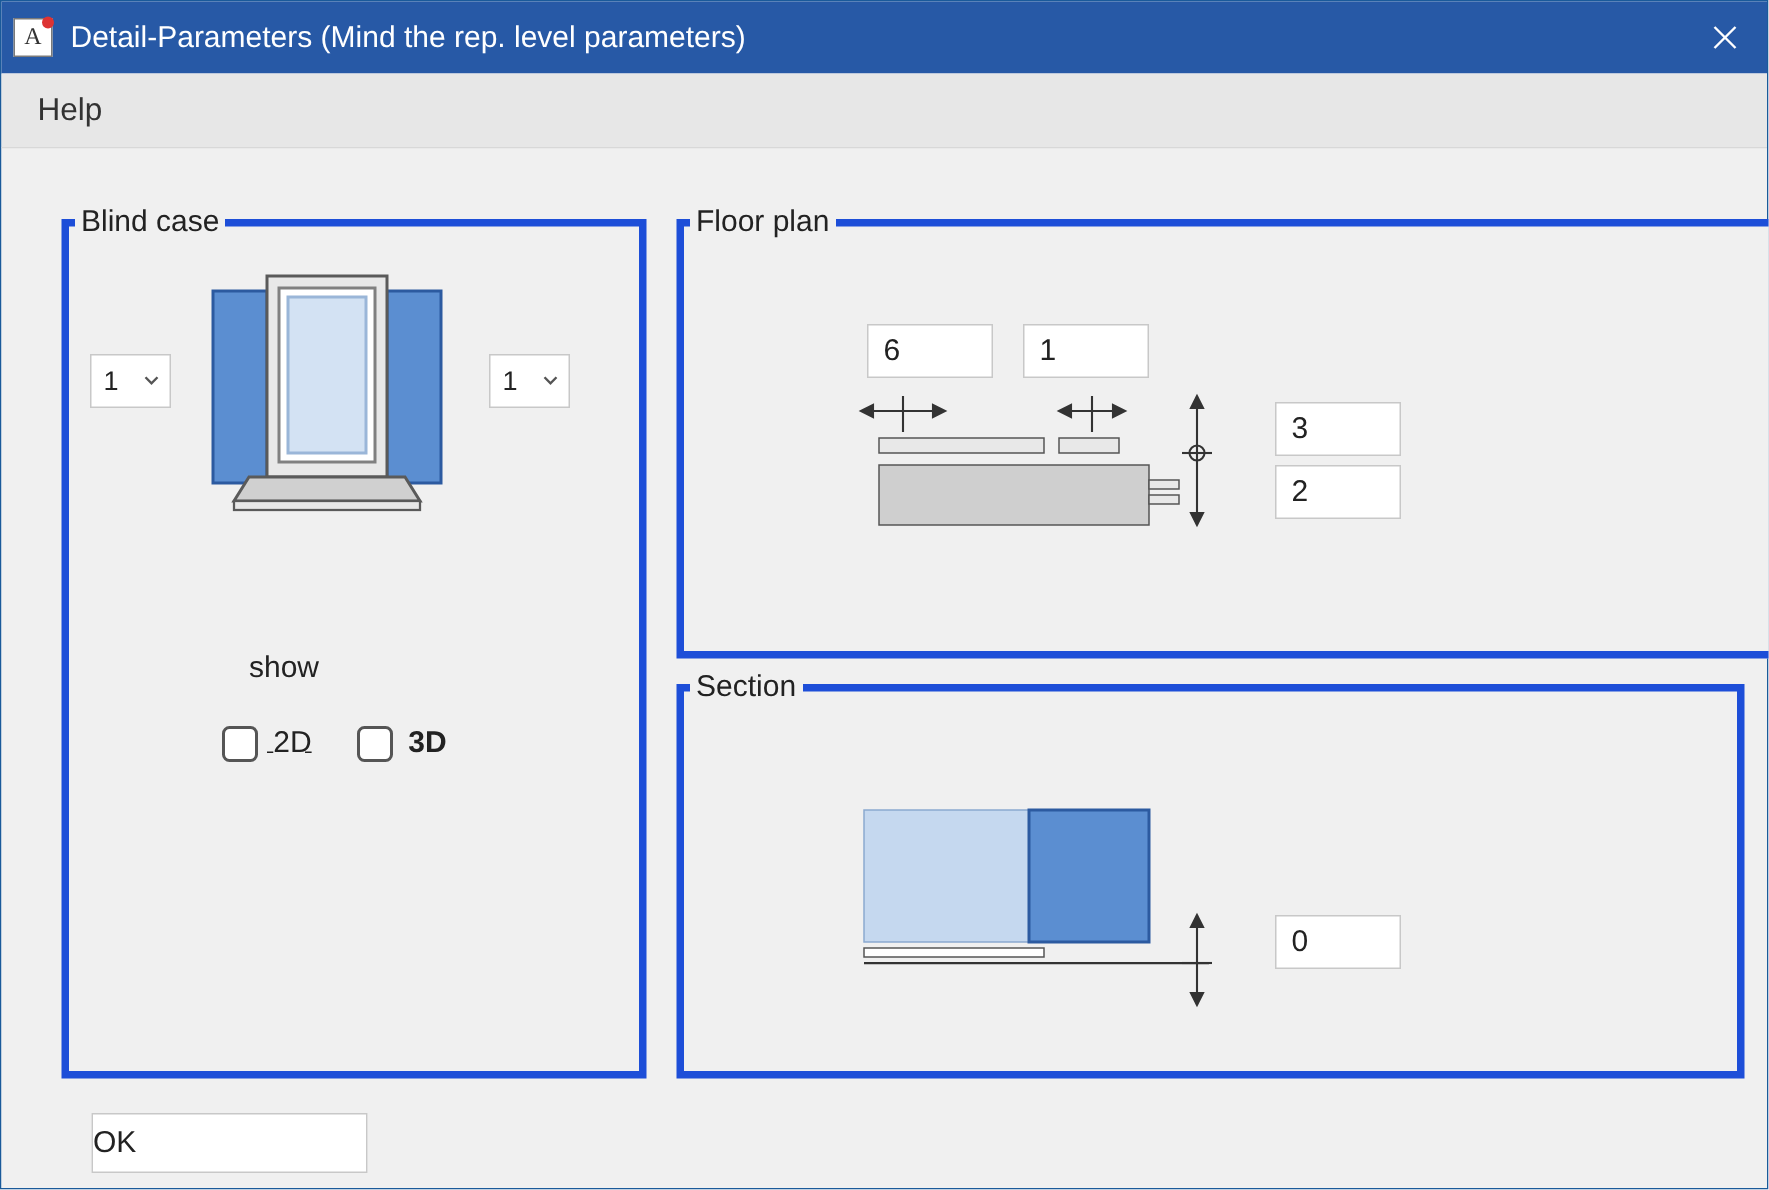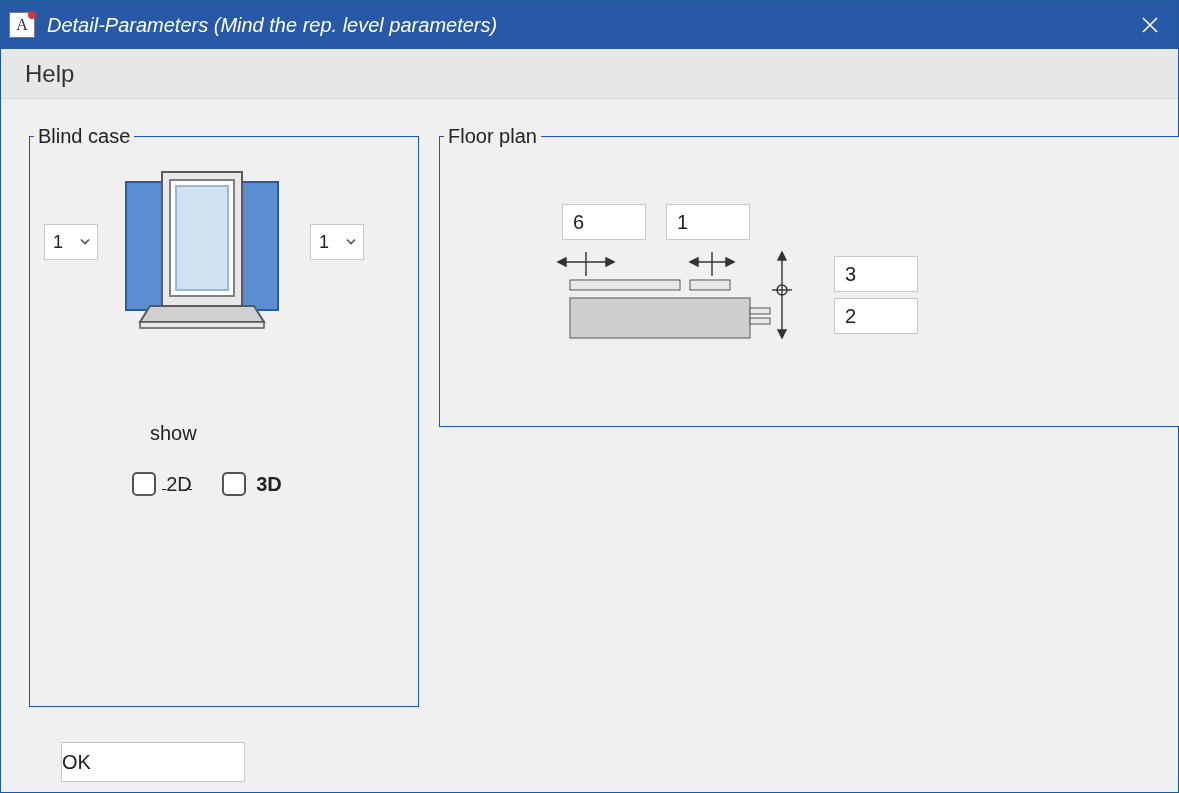--- a/index.html
+++ b/index.html
@@ -37,47 +37,47 @@
     display: flex; align-items: center; justify-content: center;
     font-family: "Times New Roman", serif;
     font-size: 16px; color:#333;
     margin-right: 12px;
     position: relative;
   }
   .titlebar .app-icon::after{
     content:""; position:absolute; top:-2px; right:-2px;
     width:8px;height:8px;border-radius:50%;background:#d33;
   }
-  .titlebar .title { flex: 1; font-style: italic; }
+  .titlebar .title { flex: 1; }
   .titlebar .close {
     width: 56px; height: 48px;
     display:flex;align-items:center;justify-content:center;
     font-size: 20px;
     cursor: pointer;
   }
   .menubar {
     background: #e7e7e7;
     border-bottom: 1px solid #d8d8d8;
     height: 50px;
     display: flex; align-items: center;
     padding-left: 24px;
-    font-size: 24px;
+    font-size: 21px;
     color: #333;
   }
   .content {
     flex: 1;
     background: #f0f0f0;
     position: relative;
     padding: 24px 20px 12px 20px;
   }
   fieldset.group {
     position: absolute;
-    border: 1px solid #1d4ed8;
+    border: 5px solid #1d4ed8;
     background: #f0f0f0;
-    margin: 4px;
+    margin: 16px;
     padding: 0;
   }
   fieldset.group > legend {
     font-size: 20px;
     color: #222;
     padding: 0 4px;
     margin-left: 4px;
   }
   #grp-blind { left: 24px;  top: 22px; width: 390px; height: 582px; }
   #grp-floor { left: 434px; top: 22px; width: 768px; height: 302px; }
@@ -227,20 +227,41 @@
         <g stroke="#333" stroke-width="1.4" fill="none">
           <line x1="232" y1="4" x2="232" y2="90"></line>
           <polygon points="232,4 228,12 236,12" fill="#333"></polygon>
           <polygon points="232,90 228,82 236,82" fill="#333"></polygon>
           <line x1="222" y1="42" x2="242" y2="42"></line>
           <circle cx="232" cy="42" r="5"></circle>
         </g>
       </svg>
     </fieldset>
 
+    <fieldset id="grp-sect" class="group">
+      <legend>Section</legend>
+
+      <div class="abs numfield" style="left:394px; top:140px;">
+        <span>0</span>
+      </div>
+
+      <svg class="abs" style="left:110px; top:60px;" width="270" height="150" viewBox="0 0 270 150">
+        <rect x="10" y="10" width="110" height="88" fill="#c5d8ef" stroke="#8aa9cf"></rect>
+        <rect x="120" y="10" width="80" height="88" fill="#5b8ed1" stroke="#2c5aa0" stroke-width="2"></rect>
+        <rect x="10" y="102" width="120" height="6" fill="#fff" stroke="#555"></rect>
+        <line x1="10" y1="112" x2="240" y2="112" stroke="#333" stroke-width="1.5"></line>
+
+        <g stroke="#333" stroke-width="1.4" fill="#333">
+          <line x1="232" y1="80" x2="232" y2="140"></line>
+          <polygon points="232,80 228,88 236,88"></polygon>
+          <polygon points="232,140 228,132 236,132"></polygon>
+          <line x1="222" y1="112" x2="242" y2="112"></line>
+        </g>
+      </svg>
+    </fieldset>
 
     <div class="button-row">
       <div id="btn-ok" class="btn">
         <span>OK</span>
       </div>
     </div>
 
   </div>
 </div>
 

